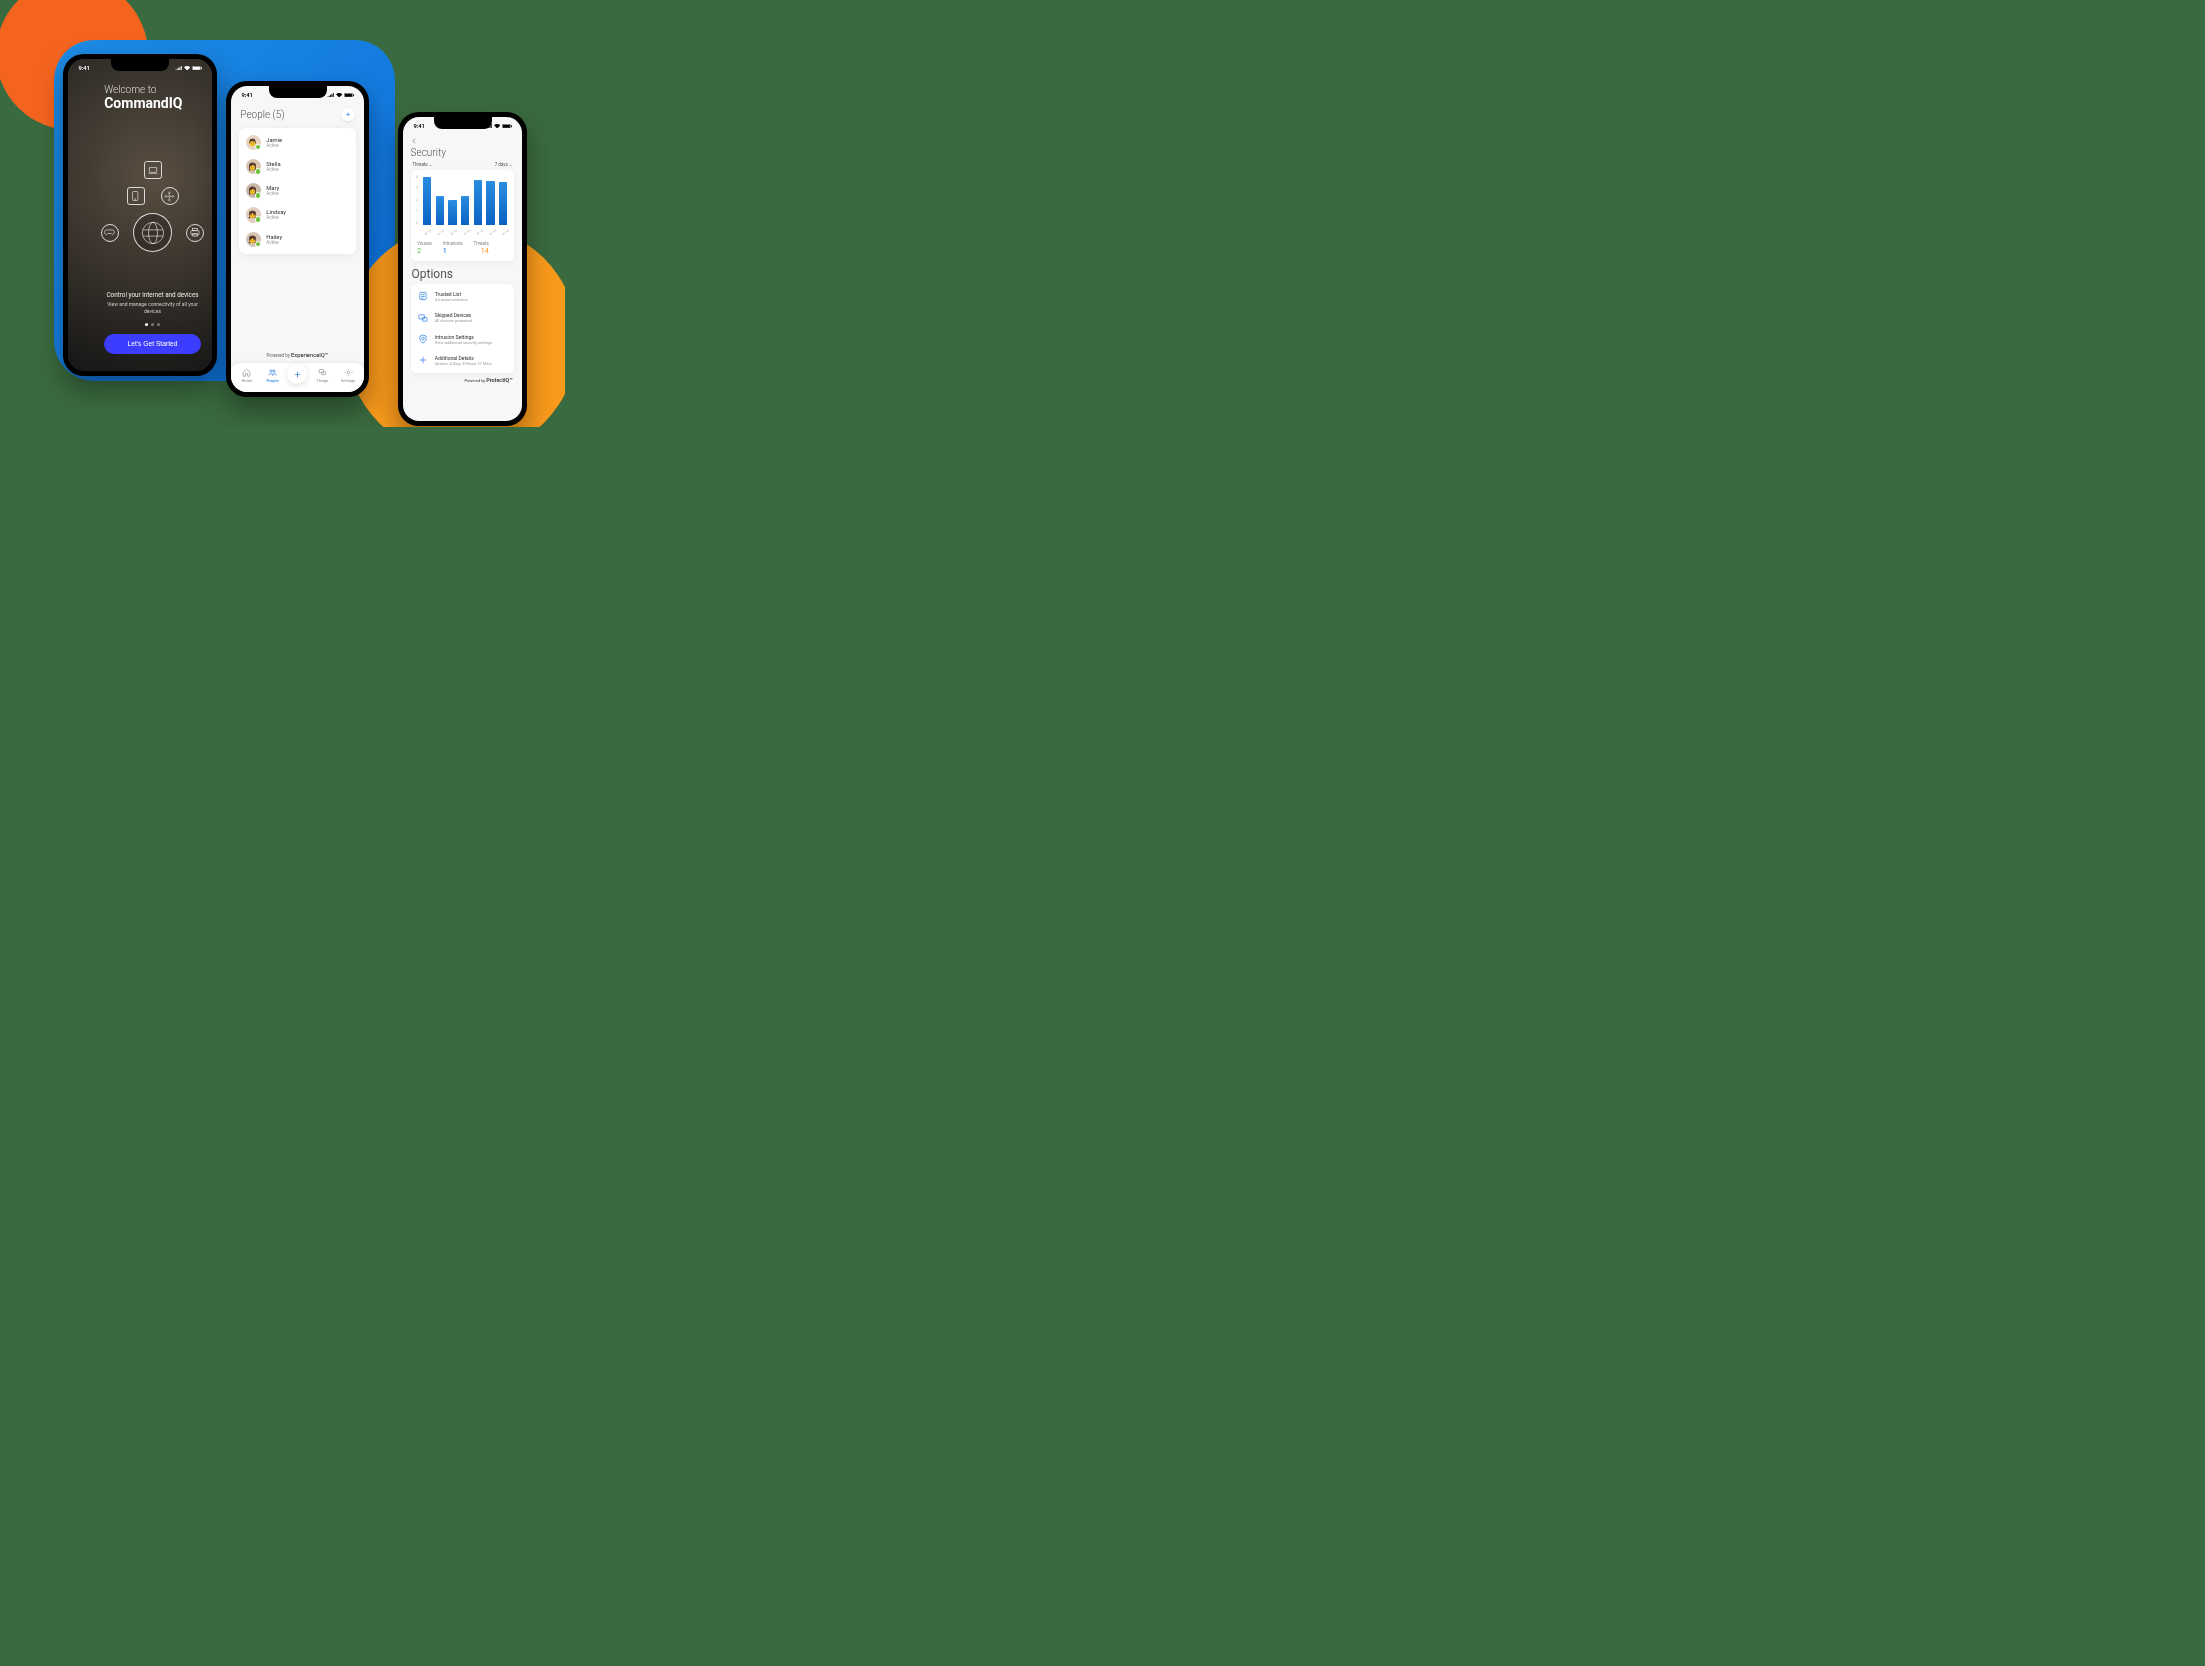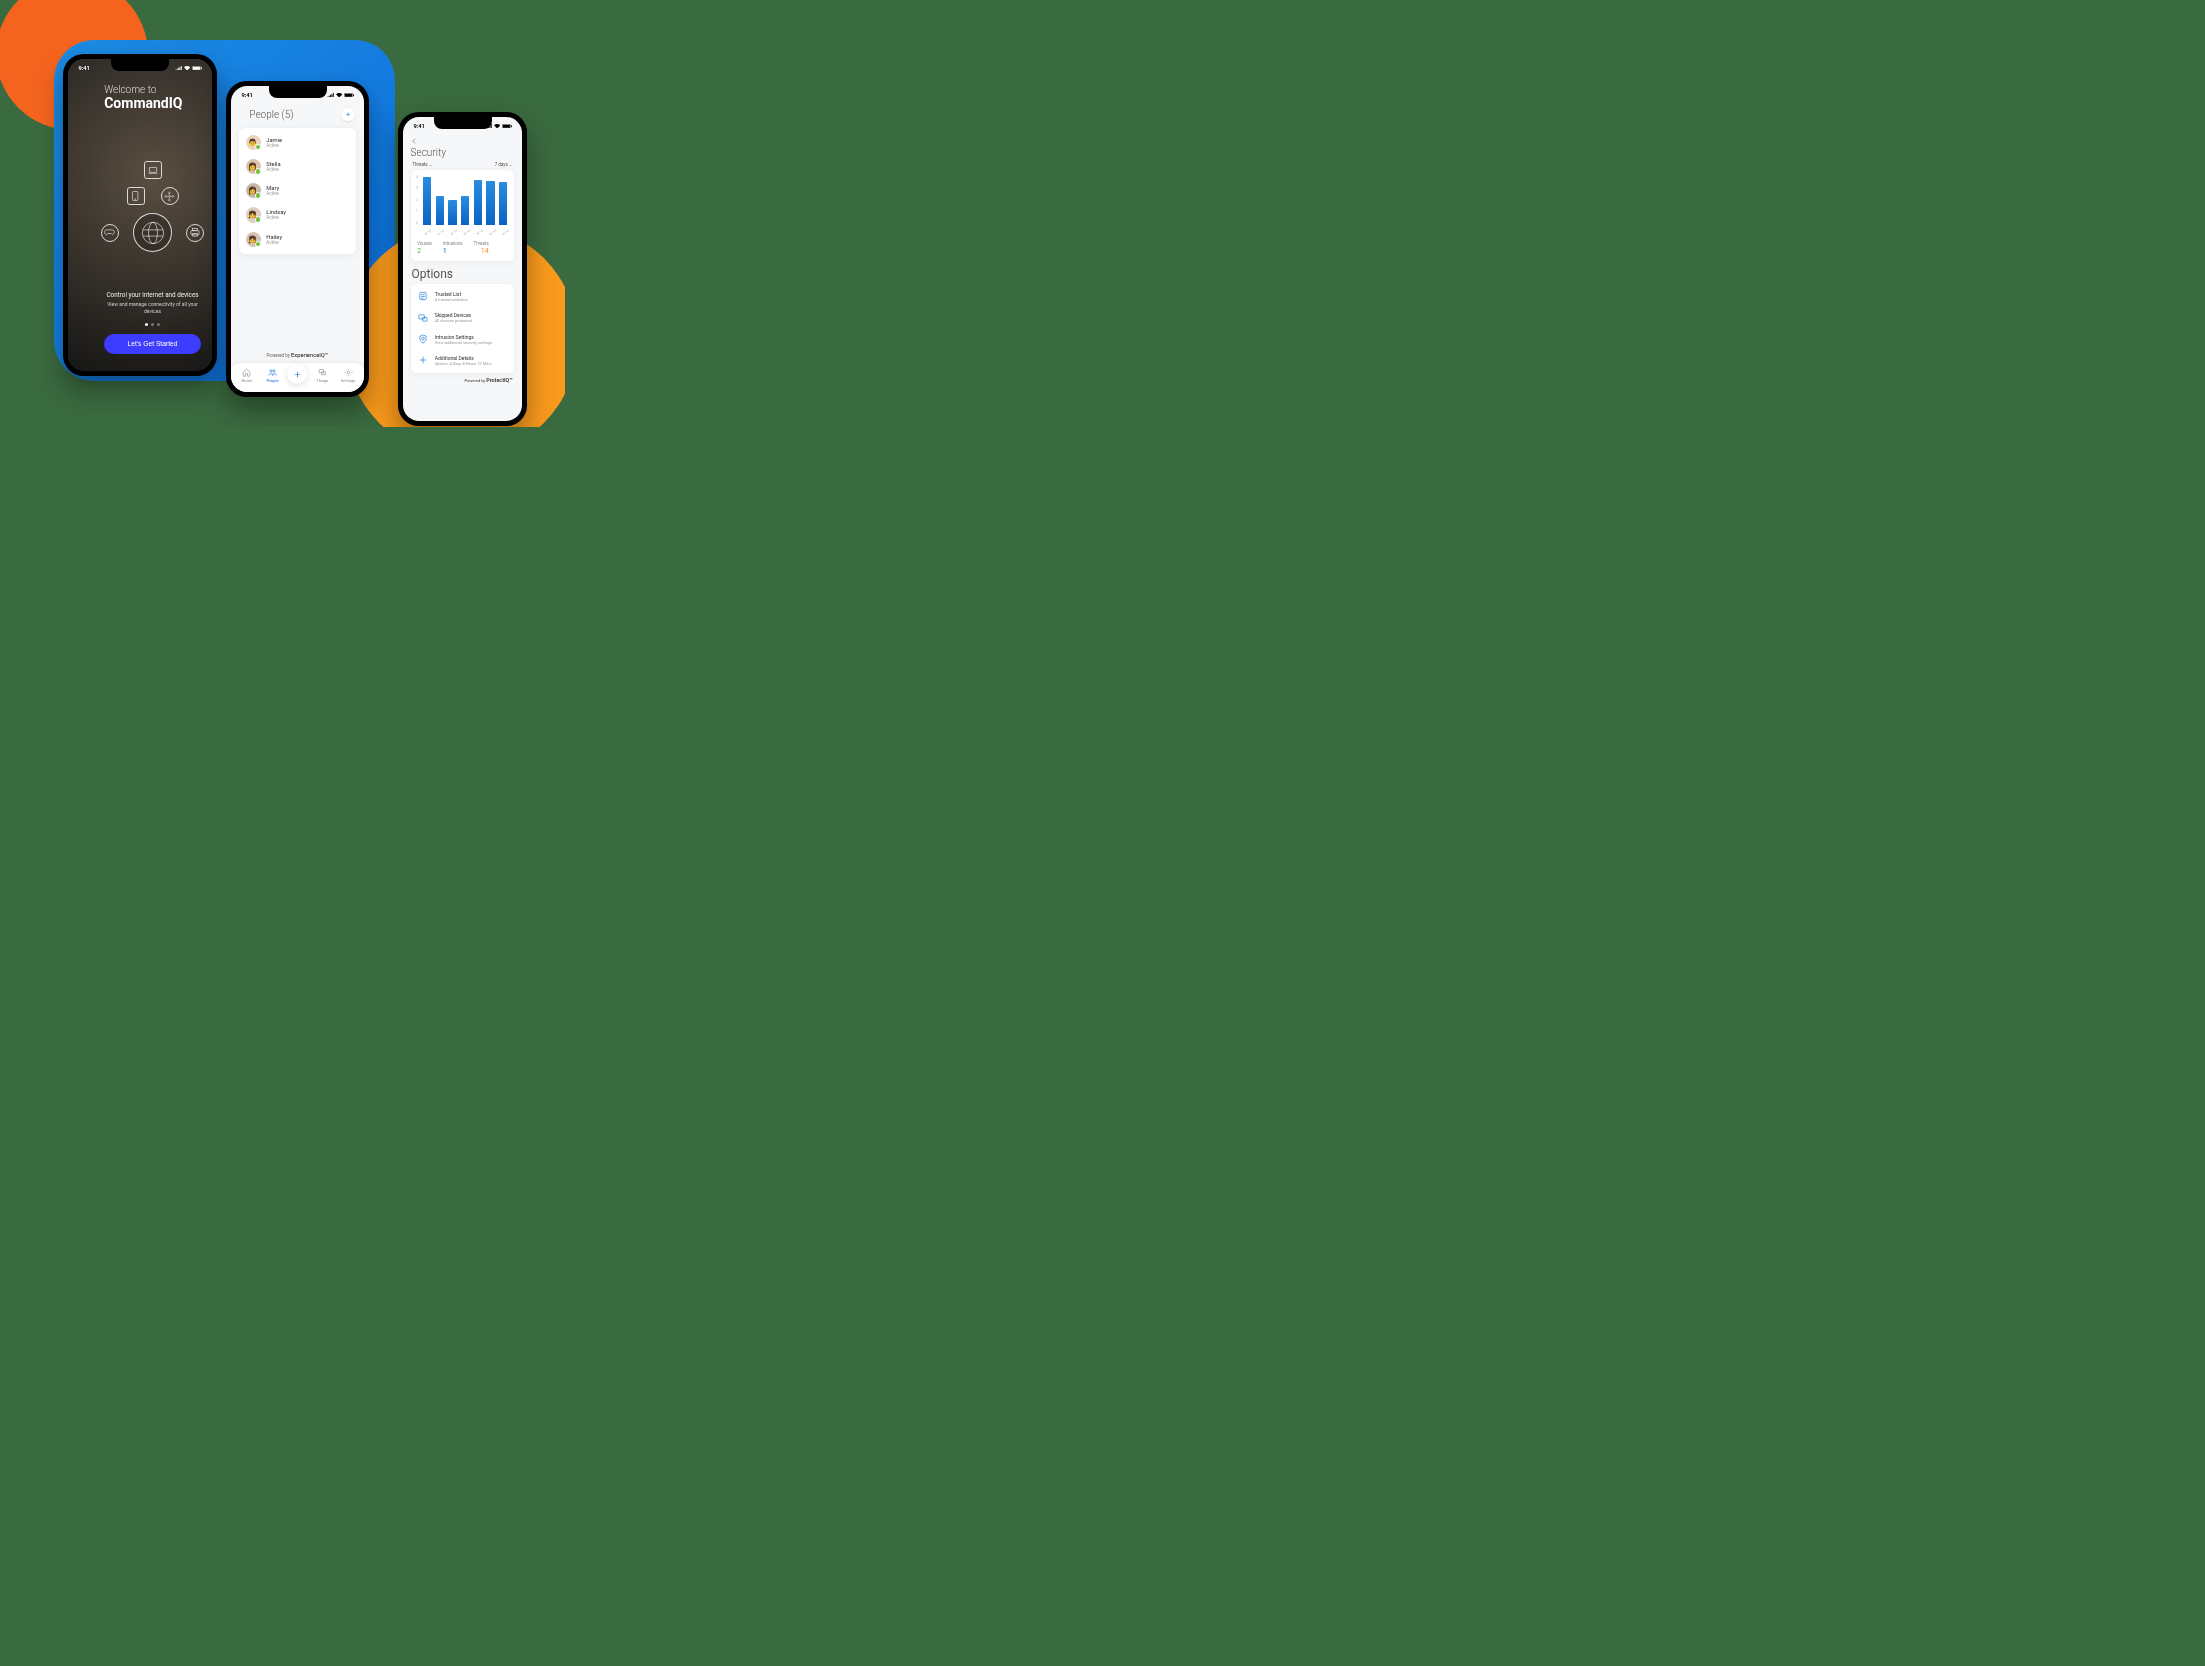--- a/index.html
+++ b/index.html
@@ -105,21 +105,21 @@
     background:#3d3dff; color:#fff; border:none;
     border-radius:12.5px; padding:6.3px; font-size:6.7px;
     width:100%; cursor:pointer; margin-bottom: 8px;
   }
   .p1-mid-row { display:flex; align-items:center; gap:14.3px; justify-content:center; }
   
   .phone2 { left: 226px; top: 81px; width: 143px; height: 316px; }
   .p2-screen { background: #f6f7f9; color:#222; }
   .p2-content { padding: 21.5px 8px 0; height:100%; display:flex; flex-direction:column; }
   .p2-header { display:flex; justify-content:space-between; align-items:center; margin-bottom: 6.3px; padding: 0 0.9px;}
-  .p2-title { font-size: 10px; font-weight:300; color:#555;margin-left:9px; }
+  .p2-title { font-size: 10px; font-weight:300; color:#555; }
   .p2-add {
     width:13.4px; height:13.4px; border-radius:50%;
     background:#fff; display:flex; align-items:center; justify-content:center;
     color:#0b6ddb; font-size:8px; box-shadow: 0 0.9px 2.7px rgba(0,0,0,.1);
     border:none; cursor:pointer;
   }
   .p2-card {
     background:#fff; border-radius:6.3px; box-shadow: 0 1.8px 8px rgba(0,0,0,.06);
     padding: 2.7px 4.5px; flex: 0 0 auto;
   }

